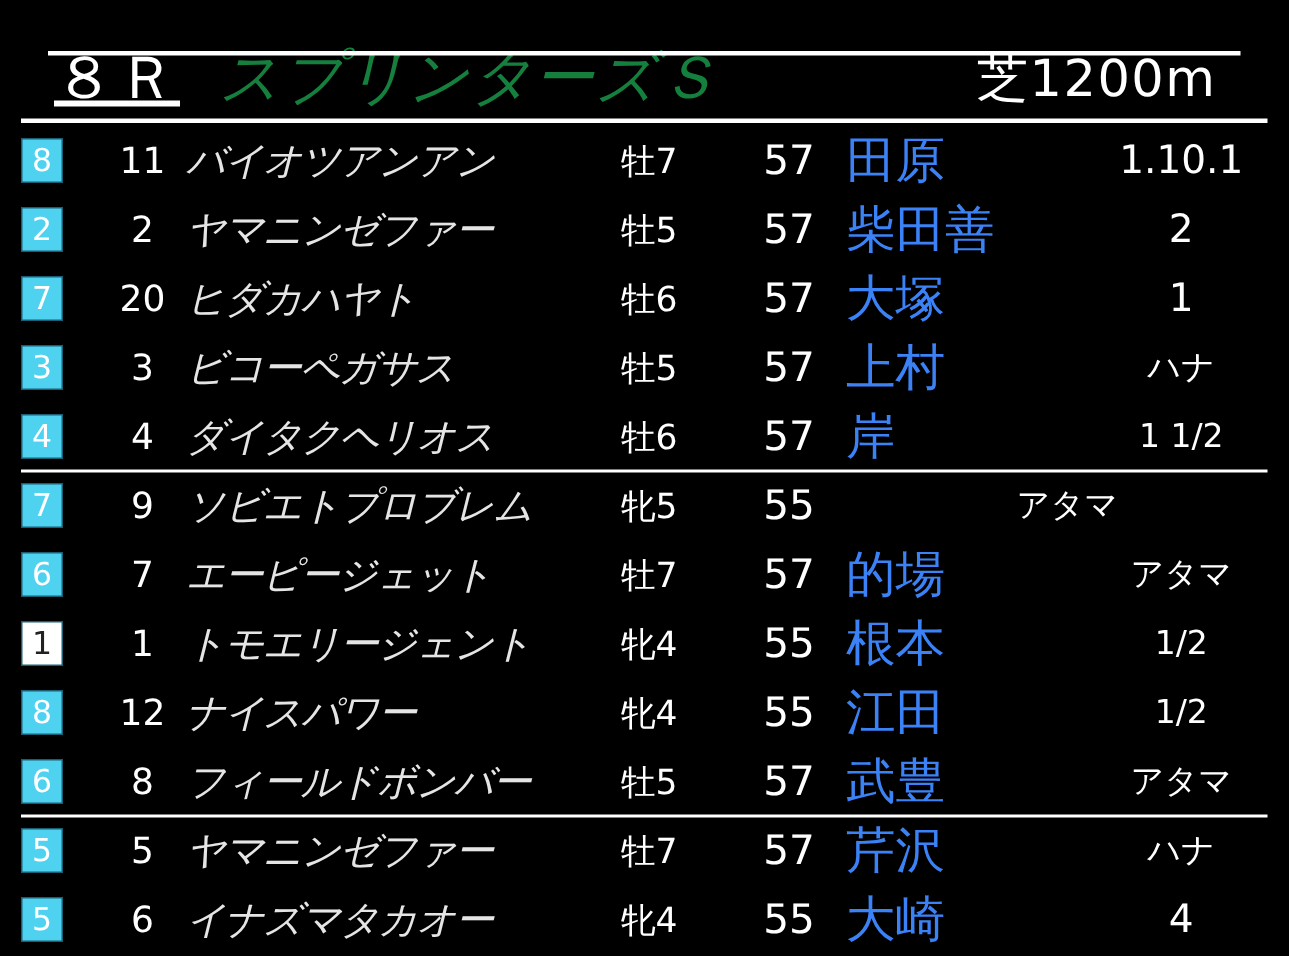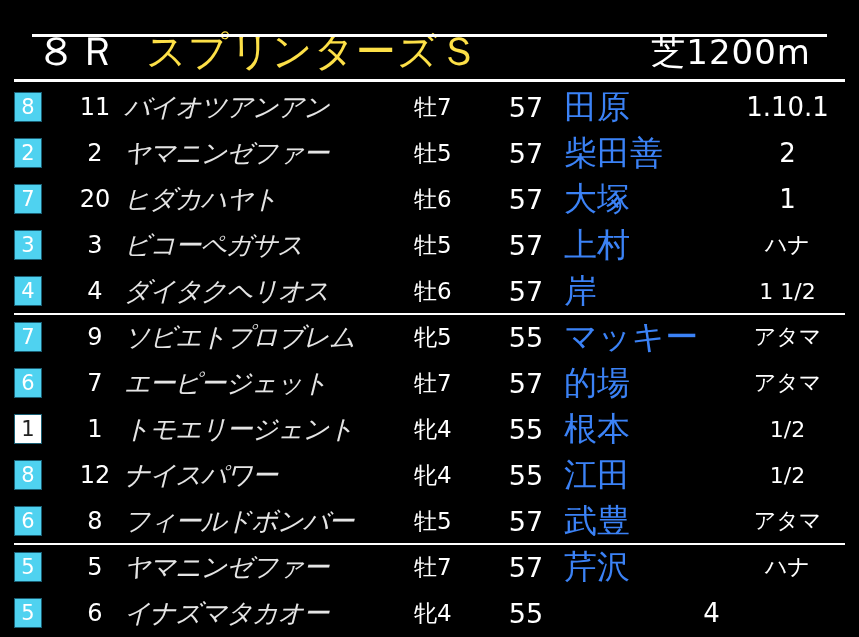--- a/index.html
+++ b/index.html
@@ -44,27 +44,29 @@
     bottom: 2px;
     height: 3px;
     background: #ffffff;
   }
   .race-no {
     color: #ffffff;
     font-size: 40px;
     letter-spacing: 2px;
     margin-top: 18px;
     font-family: "DejaVu Sans", sans-serif;
+    text-decoration: underline;
   }
   .race-name {
-    color: #fde047;
+    color: #15803d;
     font-size: 40px;
     margin-left: 26px;
     margin-top: 18px;
     letter-spacing: 1px;
+    font-style: italic;
   }
   .race-meta {
     color: #ffffff;
     font-size: 34px;
     margin-top: 22px;
     margin-left: auto;
     letter-spacing: 1px;
   }
   .rows {
     position: relative;
@@ -214,21 +216,20 @@
         <div class="weight">57</div>
         <div class="jockey">岸</div>
         <div class="result small">1 1/2</div>
       </div>
       <div class="row">
         <div class="waku">7</div>
         <div class="umaban">9</div>
         <div class="horse">ソビエトプロブレム</div>
         <div class="sexage">牝5</div>
         <div class="weight">55</div>
-        <div class="jockey">マッキー</div>
         <div class="result small">アタマ</div>
       </div>
       <div class="row">
         <div class="waku">6</div>
         <div class="umaban">7</div>
         <div class="horse">エーピージェット</div>
         <div class="sexage">牡7</div>
         <div class="weight">57</div>
         <div class="jockey">的場</div>
         <div class="result small">アタマ</div>
@@ -268,17 +269,18 @@
         <div class="weight">57</div>
         <div class="jockey">芹沢</div>
         <div class="result small">ハナ</div>
       </div>
       <div class="row">
         <div class="waku">5</div>
         <div class="umaban">6</div>
         <div class="horse">イナズマタカオー</div>
         <div class="sexage">牝4</div>
         <div class="weight">55</div>
+        <div class="jockey">大崎</div>
         <div class="result">4</div>
       </div>
     </div>
 
 </div>
 
 </body></html>

